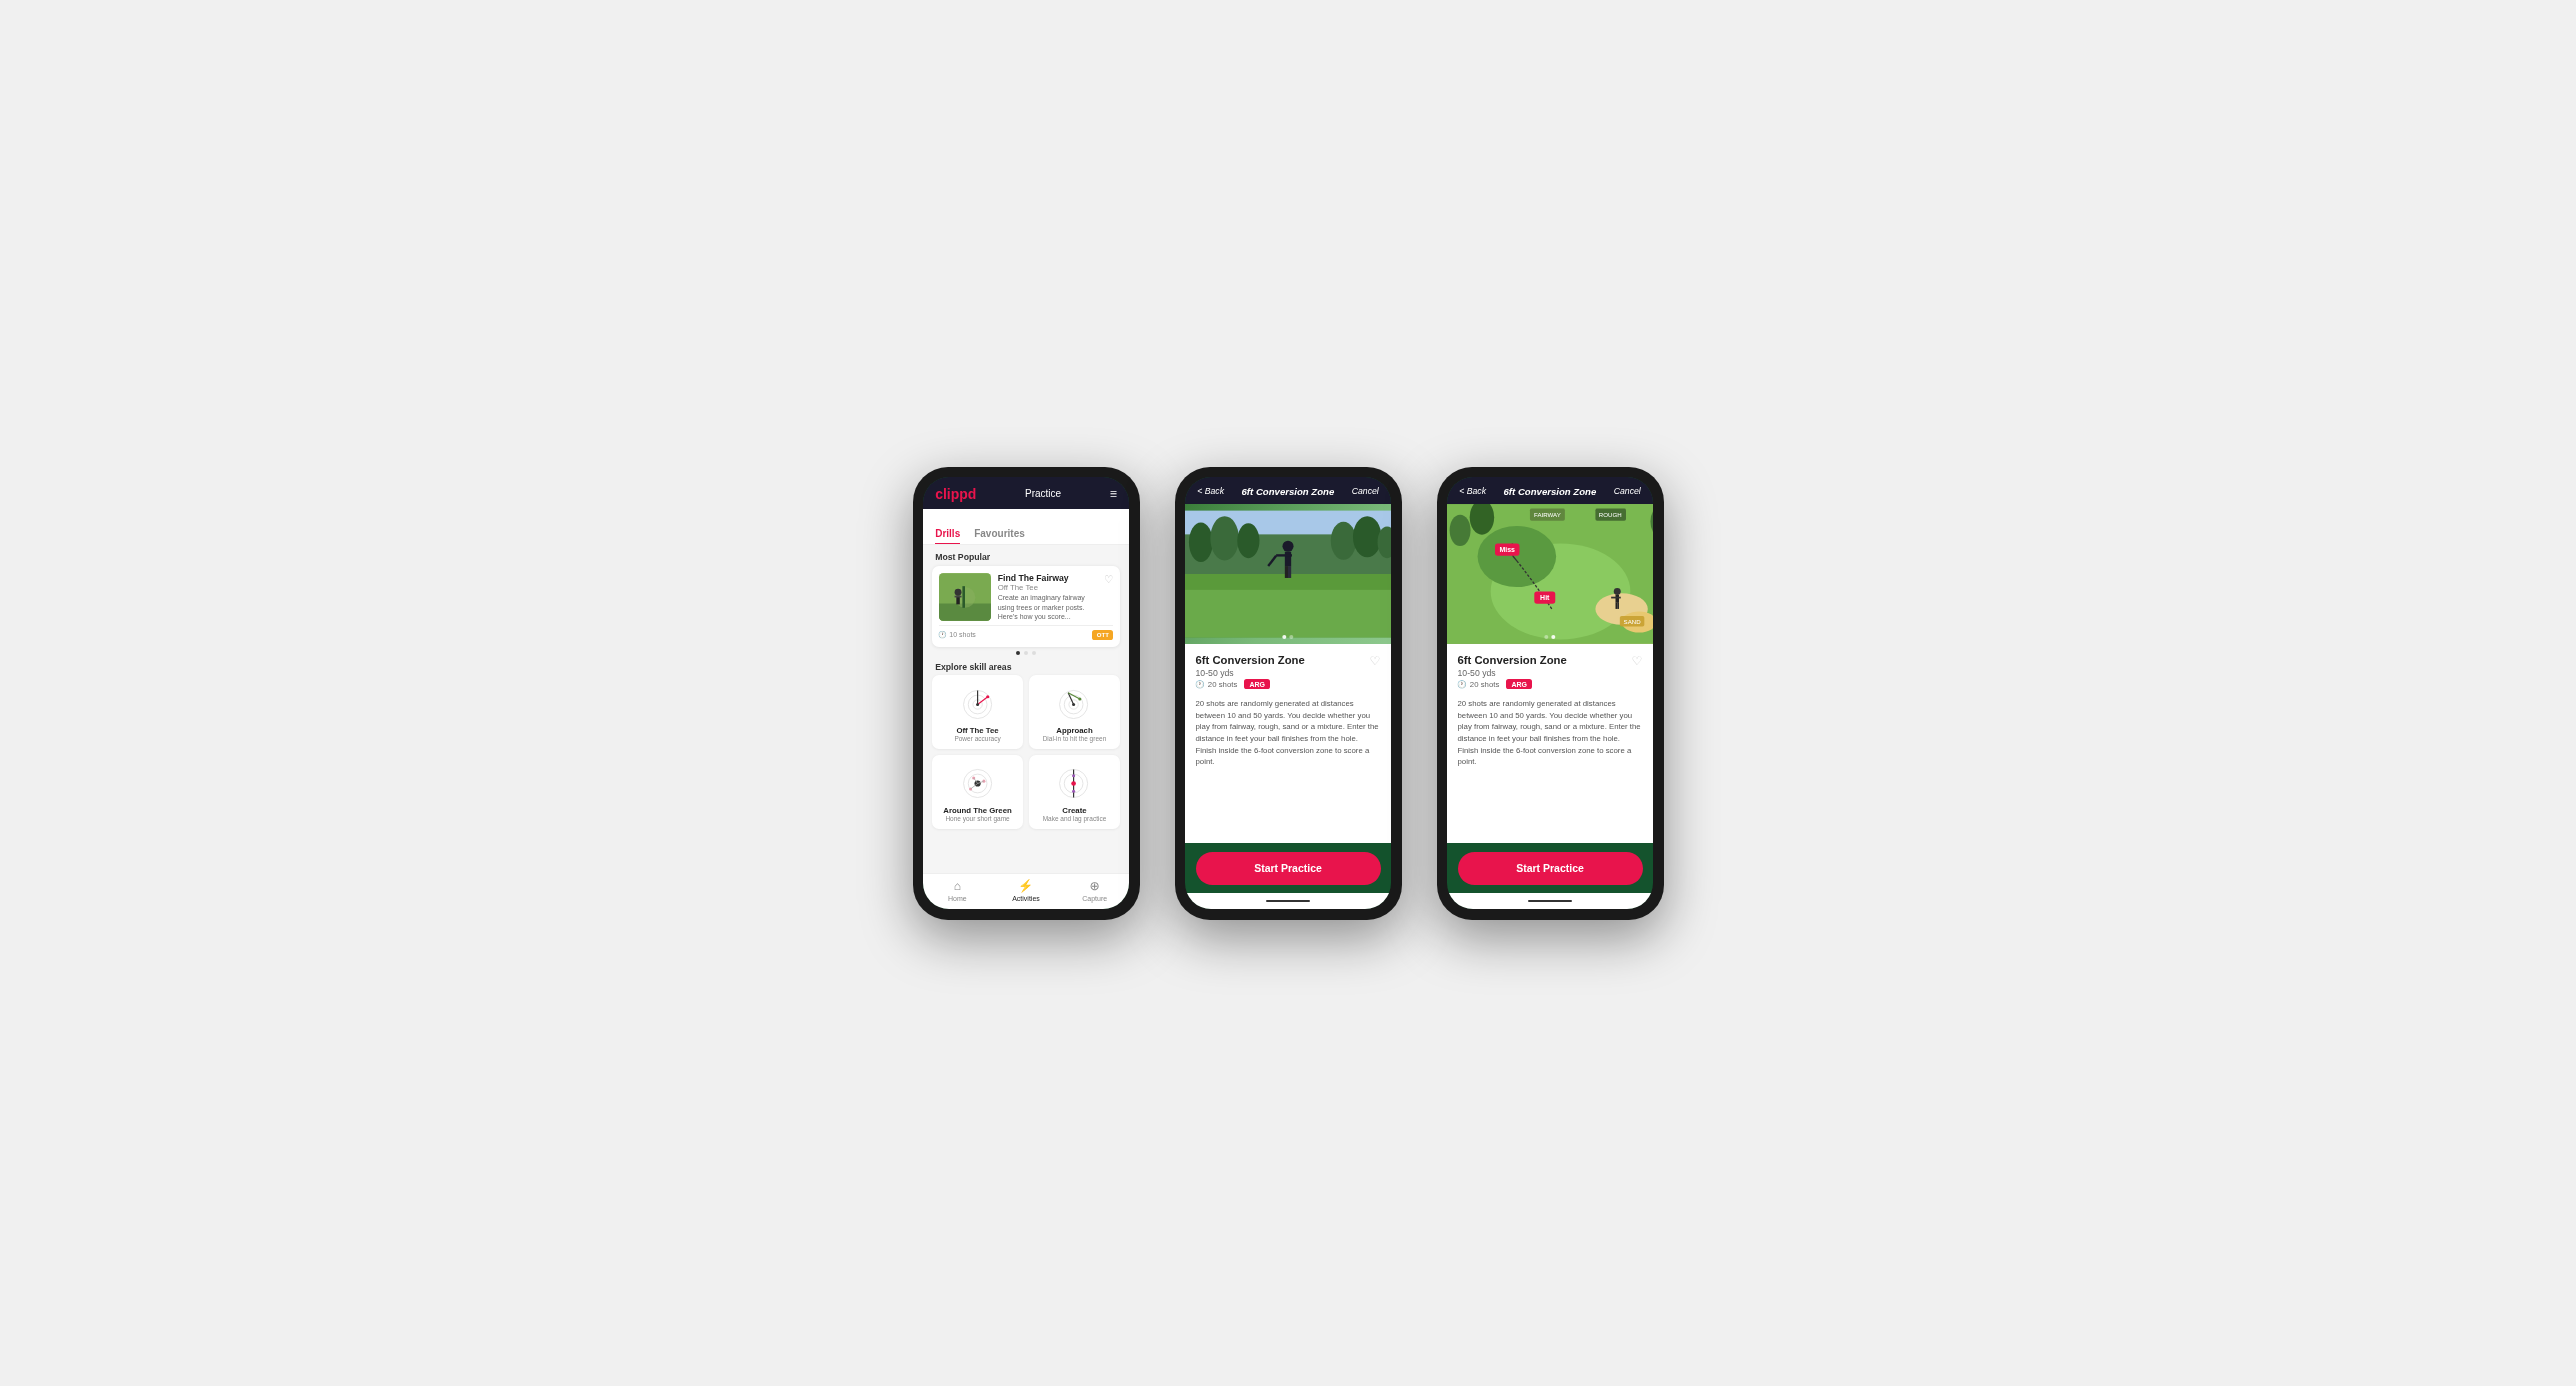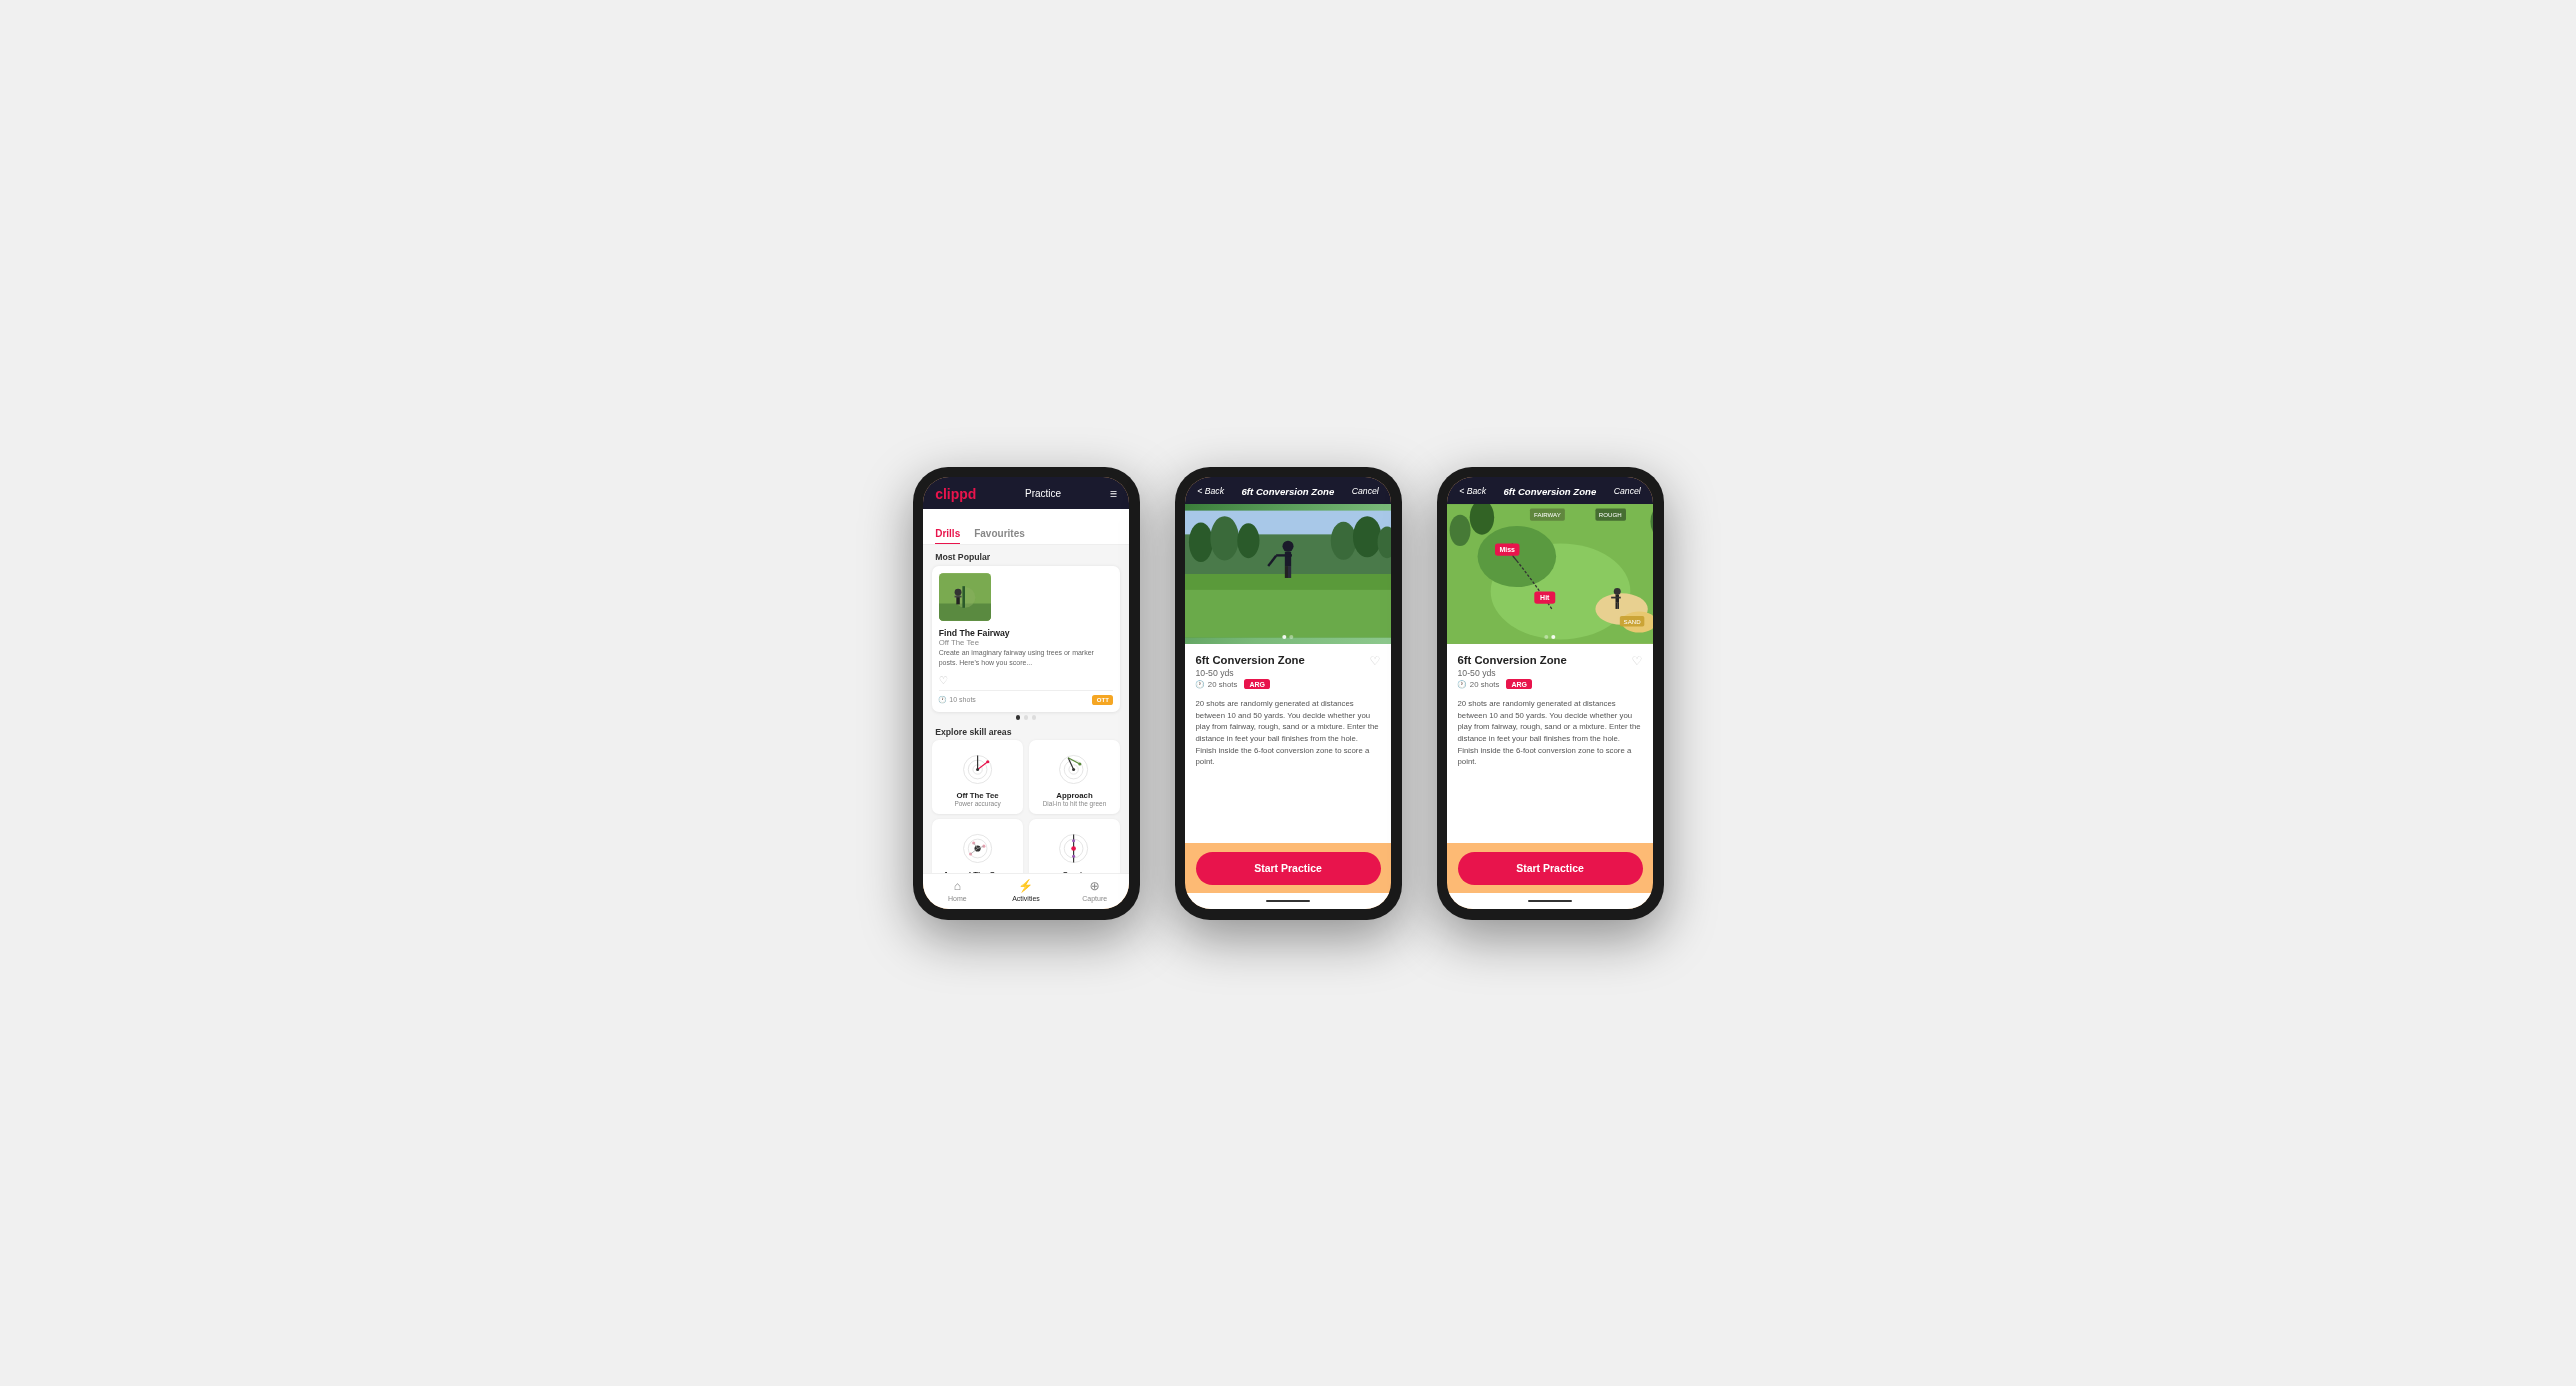--- a/index.html
+++ b/index.html
@@ -25,21 +25,21 @@
       height: 453px;
       background: #1a1a1a;
       border-radius: 35px;
       padding: 10.5px;
       box-shadow: 0 17.4px 52px rgba(0,0,0,0.4);
       position: relative;
     }
     .phone-screen {
       width: 100%;
       height: 100%;
-      background: #fdba74;
+      background: #14532d;
       border-radius: 26px;
       overflow: hidden;
       display: flex;
       flex-direction: column;
     }
 
     
     .p1-header {
       background: #1a1a2e;
       padding: 8.7px 12.2px 7px;
@@ -95,21 +95,20 @@
     .p1-card {
       background: #fff;
       margin: 0 8.7px;
       border-radius: 7px;
       padding: 7px;
       box-shadow: 0 0.9px 3.5px rgba(0,0,0,0.08);
     }
     .p1-card-row {
       display: flex;
       gap: 7px;
-      flex-direction: column;
     }
     .p1-card-img {
       width: 52px;
       height: 48px;
       background: #c8d8a0;
       border-radius: 4.4px;
       overflow: hidden;
       flex-shrink: 0;
       display: flex;
       align-items: center;

